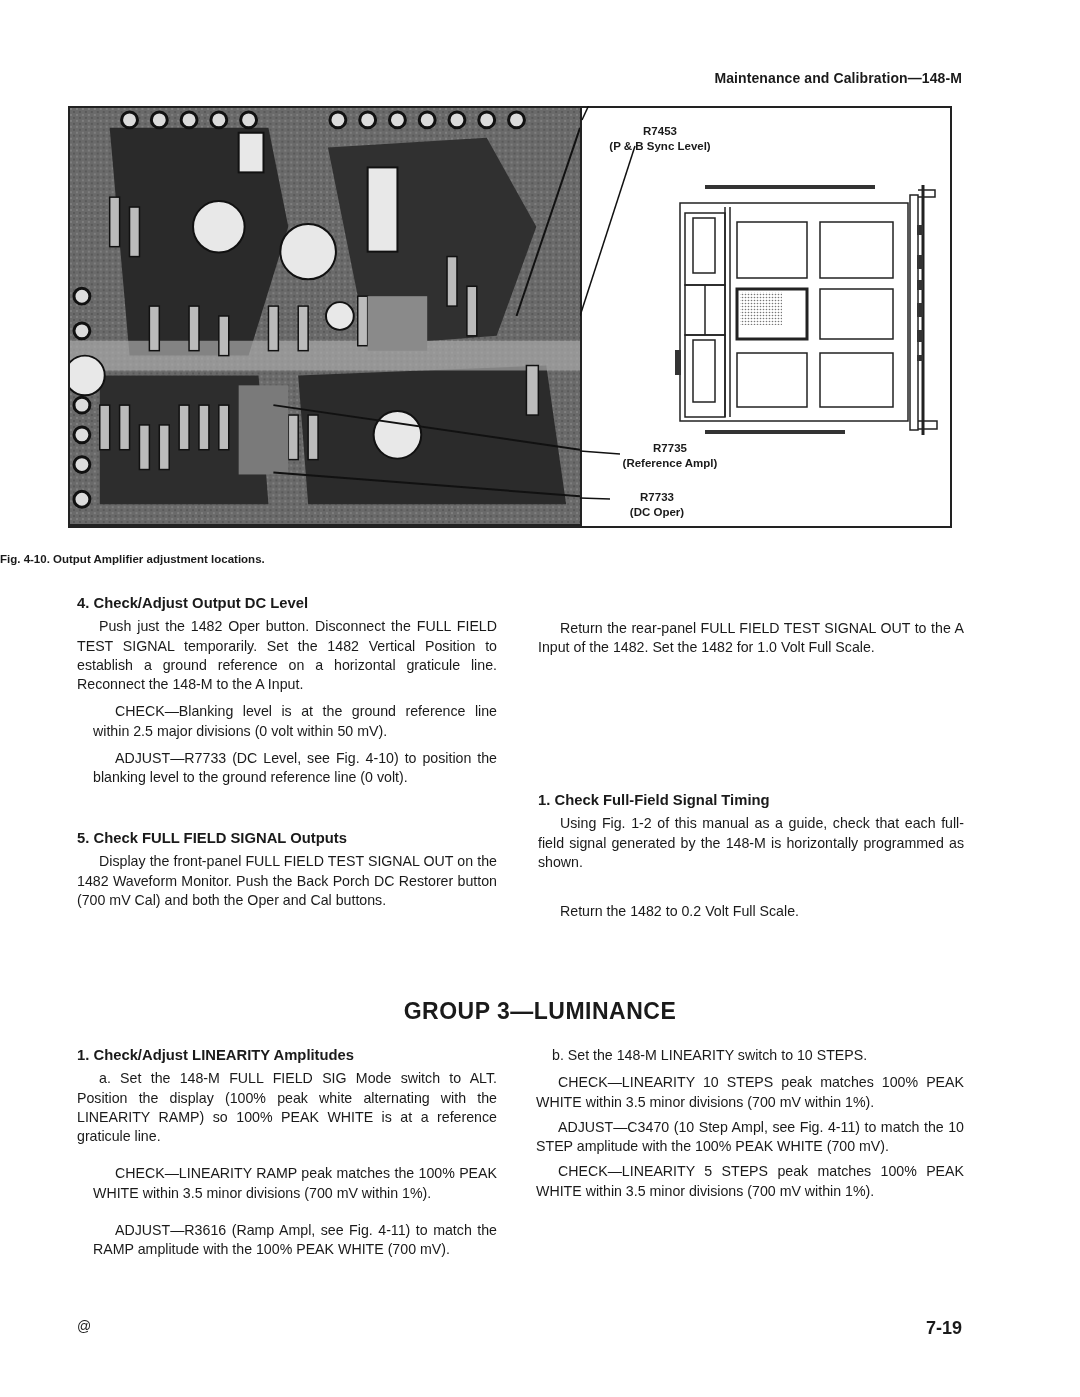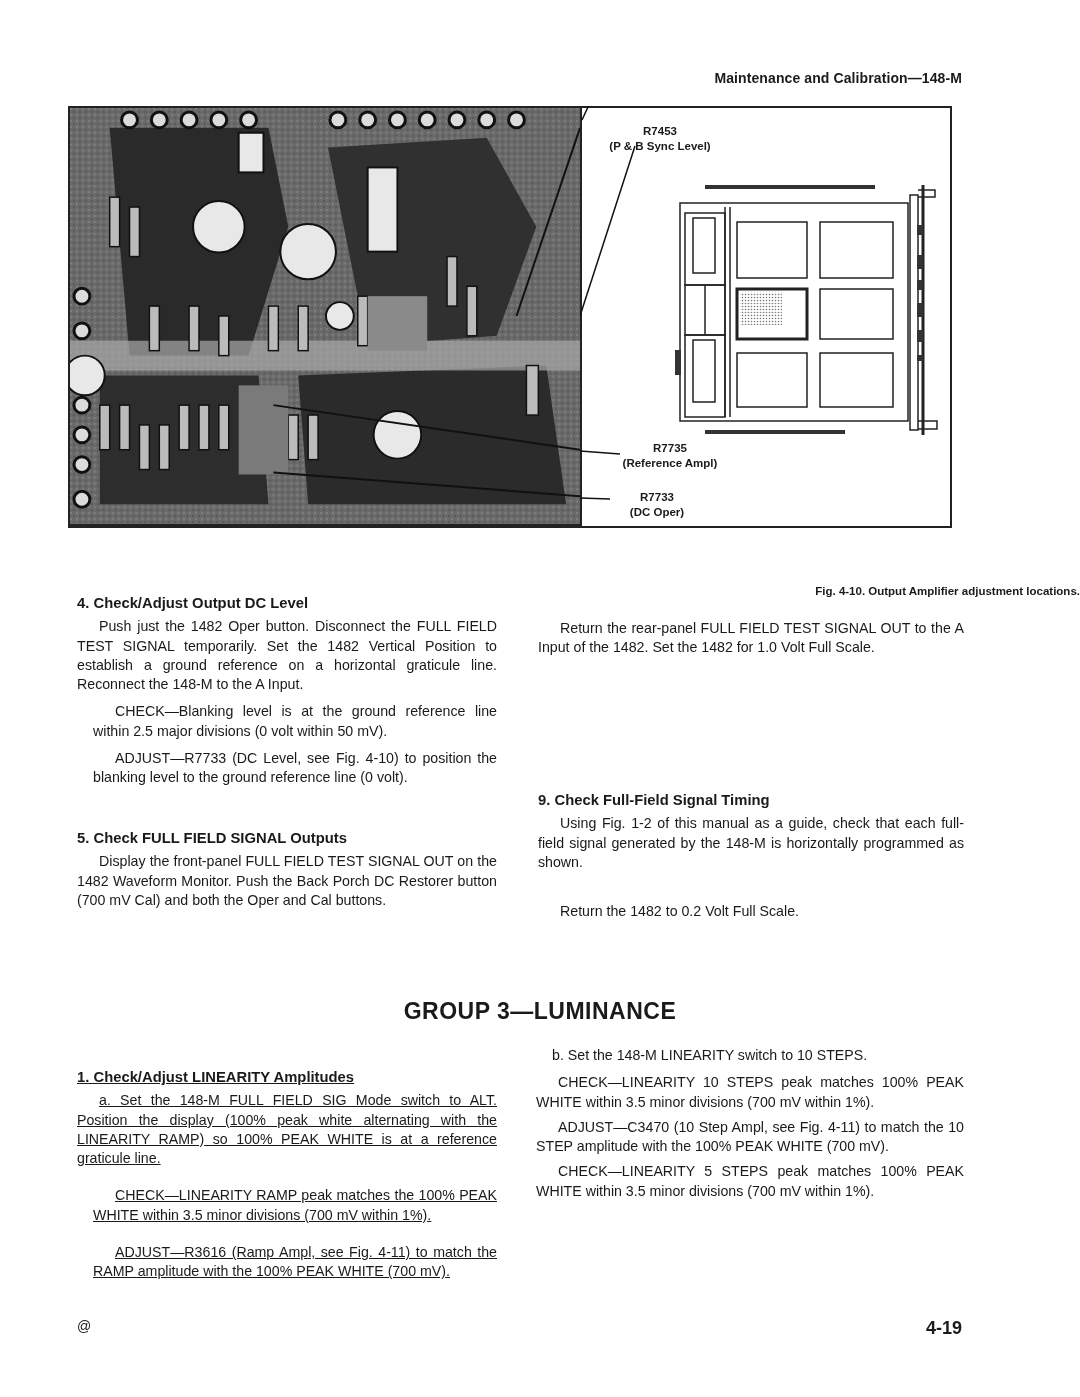--- a/index.html
+++ b/index.html
@@ -17,22 +17,22 @@
     border: 2px solid #222; border-left: none; box-sizing: border-box;
   }
   .photo {
     left: 68px; top: 106px; width: 514px; height: 420px;
     background: #555;
     border: 2px solid #222; box-sizing: border-box; overflow: hidden;
   }
   .photo svg { width: 100%; height: 100%; display: block; }
   .callout { font-size: 11.5px; font-weight: bold; text-align: center; line-height: 15px; }
   .caption {
-    left: 0; top: 553px; width: 1080px; text-align: right;
-    font-size: 11.5px; font-weight: bold; margin-top: 32px;
+    left: 0; top: 553px; width: 1080px; text-align: left;
+    font-size: 11.5px; font-weight: bold;
   }
   .col { font-size: 14.2px; line-height: 19.3px; }
   .col p { margin: 0; text-align: justify; }
   .col .ind1 { text-indent: 22px; }
   .col .ind2 { padding-left: 16px; text-indent: 22px; }
   h3 { margin: 0; font-size: 14.8px; font-weight: bold; }
   .group-title {
     left: 0; top: 998px; width: 1080px; text-align: center;
     font-size: 23px; font-weight: bold; letter-spacing: 0.5px;
   }
@@ -198,35 +198,35 @@
 <div class="abs col" style="left:77px; top:829px; width:420px;">
   <h3>5. Check FULL FIELD SIGNAL Outputs</h3>
   <p class="ind1" style="margin-top:4px;">Display the front-panel FULL FIELD TEST SIGNAL OUT on the 1482 Waveform Monitor. Push the Back Porch DC Restorer button (700 mV Cal) and both the Oper and Cal buttons.</p>
 </div>
 
 <div class="abs col" style="left:538px; top:591px; width:426px;">
   <p class="ind1" style="margin-top:28px;">Return the rear-panel FULL FIELD TEST SIGNAL OUT to the A Input of the 1482. Set the 1482 for 1.0 Volt Full Scale.</p>
 </div>
 
 <div class="abs col" style="left:538px; top:791px; width:426px;">
-  <h3>9. Check Full-Field Signal Timing</h3>
+  <h3>1. Check Full-Field Signal Timing</h3>
   <p class="ind1" style="margin-top:4px;">Using Fig. 1-2 of this manual as a guide, check that each full-field signal generated by the 148-M is horizontally programmed as shown.</p>
   <p class="ind1" style="margin-top:30px;">Return the 1482 to 0.2 Volt Full Scale.</p>
 </div>
 
 <div class="abs group-title">GROUP 3—LUMINANCE</div>
 
-<div class="abs col" style="left:77px; top:1068px; width:420px;text-decoration:underline;">
+<div class="abs col" style="left:77px; top:1046px; width:420px;">
   <h3>1. Check/Adjust LINEARITY Amplitudes</h3>
   <p class="ind1" style="margin-top:4px;">a. Set the 148-M FULL FIELD SIG Mode switch to ALT. Position the display (100% peak white alternating with the LINEARITY RAMP) so 100% PEAK WHITE is at a reference graticule line.</p>
   <p class="ind2" style="margin-top:18px;">CHECK—LINEARITY RAMP peak matches the 100% PEAK WHITE within 3.5 minor divisions (700 mV within 1%).</p>
   <p class="ind2" style="margin-top:18px;">ADJUST—R3616 (Ramp Ampl, see Fig. 4-11) to match the RAMP amplitude with the 100% PEAK WHITE (700 mV).</p>
 </div>
 
 <div class="abs col" style="left:552px; top:1046px; width:412px;">
   <p>b. Set the 148-M LINEARITY switch to 10 STEPS.</p>
   <p class="ind1" style="margin-top:8px; margin-left:-16px;">CHECK—LINEARITY 10 STEPS peak matches 100% PEAK WHITE within 3.5 minor divisions (700 mV within 1%).</p>
   <p class="ind1" style="margin-top:6px; margin-left:-16px;">ADJUST—C3470 (10 Step Ampl, see Fig. 4-11) to match the 10 STEP amplitude with the 100% PEAK WHITE (700 mV).</p>
   <p class="ind1" style="margin-top:6px; margin-left:-16px;">CHECK—LINEARITY 5 STEPS peak matches 100% PEAK WHITE within 3.5 minor divisions (700 mV within 1%).</p>
 </div>
 
 <div class="abs copyright">@</div>
-<div class="abs page-num">4-19</div>
+<div class="abs page-num">7-19</div>
 
 </body></html>

